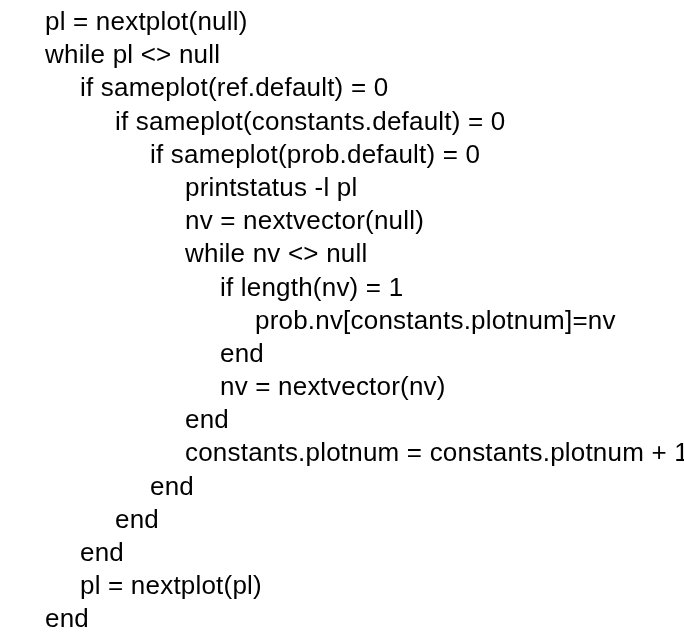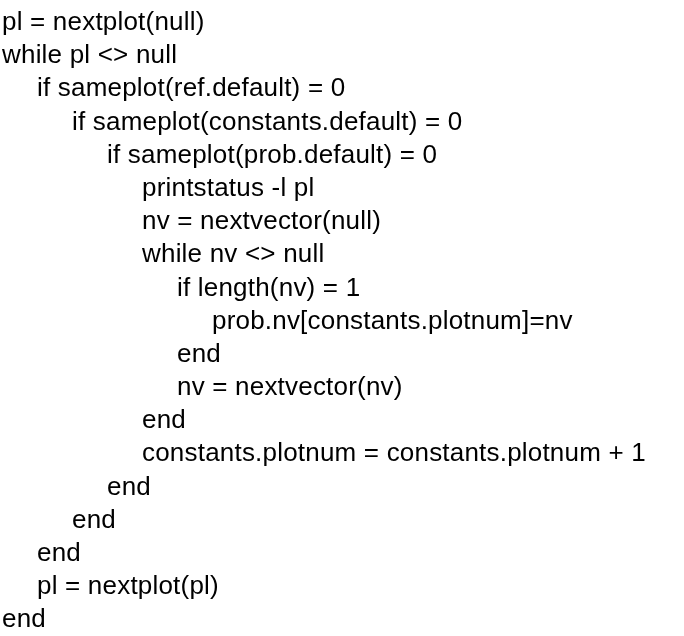--- a/index.html
+++ b/index.html
@@ -14,20 +14,21 @@
   }
   .code-listing {
     box-sizing: border-box;
     padding: 5px 0 0 2px;
     font-family: "Liberation Sans", sans-serif;
     font-size: 26px;
     line-height: 33.2px;
     letter-spacing: 0.2px;
     color: #000000;
     white-space: pre;
+    margin-left: 43px;
   }
   .code-line {
     height: 33.2px;
   }
 </style>
 </head>
 <body style="background: rgb(255, 255, 255);">
 
 <div class="code-listing" id="code-listing" style="color: rgb(0, 0, 0);"><div class="code-line" style="padding-left: 0px;">pl = nextplot(null)</div><div class="code-line" style="padding-left: 0px;">while pl &lt;&gt; null</div><div class="code-line" style="padding-left: 35px;">if sameplot(ref.default) = 0</div><div class="code-line" style="padding-left: 70px;">if sameplot(constants.default) = 0</div><div class="code-line" style="padding-left: 105px;">if sameplot(prob.default) = 0</div><div class="code-line" style="padding-left: 140px;">printstatus -l pl</div><div class="code-line" style="padding-left: 140px;">nv = nextvector(null)</div><div class="code-line" style="padding-left: 140px;">while nv &lt;&gt; null</div><div class="code-line" style="padding-left: 175px;">if length(nv) = 1</div><div class="code-line" style="padding-left: 210px;">prob.nv[constants.plotnum]=nv</div><div class="code-line" style="padding-left: 175px;">end</div><div class="code-line" style="padding-left: 175px;">nv = nextvector(nv)</div><div class="code-line" style="padding-left: 140px;">end</div><div class="code-line" style="padding-left: 140px;">constants.plotnum = constants.plotnum + 1</div><div class="code-line" style="padding-left: 105px;">end</div><div class="code-line" style="padding-left: 70px;">end</div><div class="code-line" style="padding-left: 35px;">end</div><div class="code-line" style="padding-left: 35px;">pl = nextplot(pl)</div><div class="code-line" style="padding-left: 0px;">end</div></div>
 

